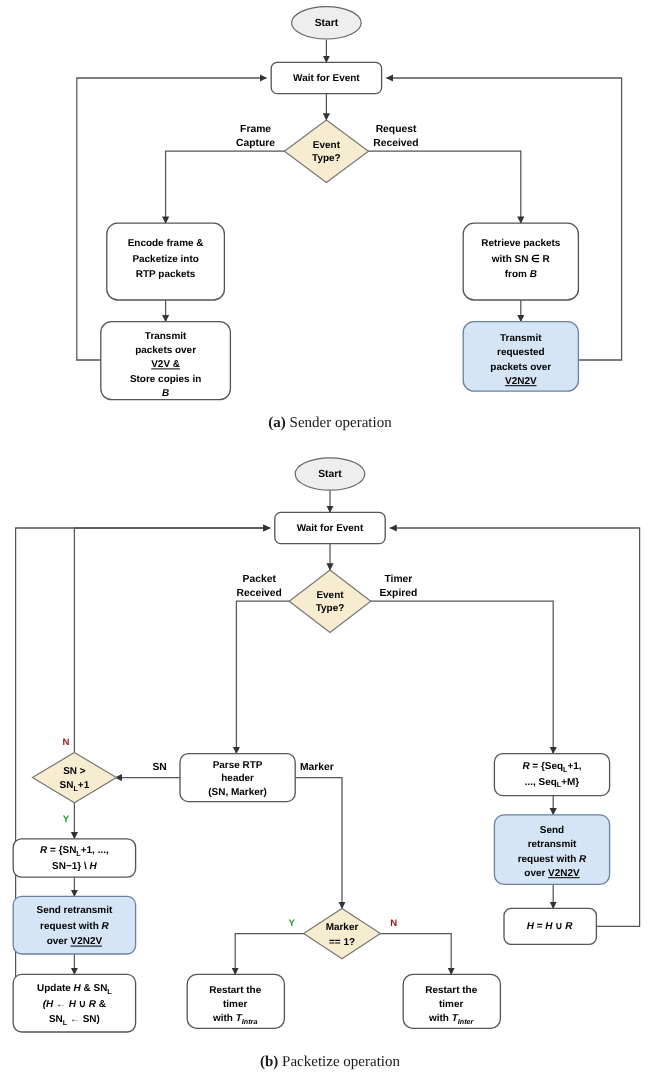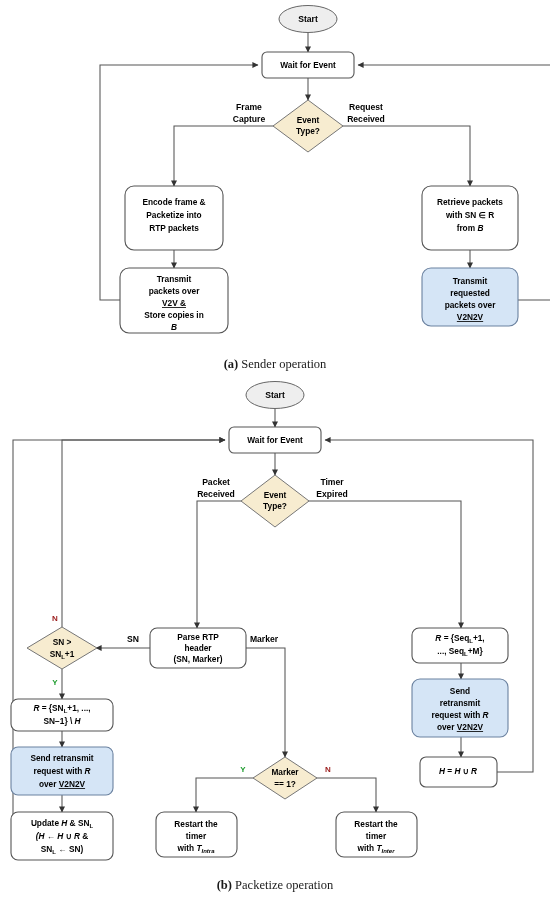--- a/index.html
+++ b/index.html
@@ -1,18 +1,18 @@
 <!DOCTYPE html>
 <html><head>
 <meta charset="utf-8">
 <style>
   html,body{margin:0;padding:0;background:#ffffff;}
   body{width:550px;height:903px;overflow:hidden;
        font-family:"Liberation Sans", sans-serif;}
-  .figure{position:relative;width:502px;padding-left:36px;}
+  .figure{position:relative;width:502px;}
   svg{display:block;}
   .nodeText{font-family:"Liberation Sans", sans-serif;font-weight:bold;
             font-size:8.3px;fill:#000;text-anchor:middle;dominant-baseline:middle;}
   .edgeLabel{font-family:"Liberation Sans", sans-serif;font-weight:bold;
              font-size:8.6px;fill:#000;text-anchor:middle;}
   .yesLbl{font-family:"Liberation Sans", sans-serif;font-weight:bold;
           font-size:8px;fill:#1f9d2f;text-anchor:middle;}
   .noLbl{font-family:"Liberation Sans", sans-serif;font-weight:bold;
          font-size:8px;fill:#9b1b1b;text-anchor:middle;}
   .startText{font-family:"Liberation Sans", sans-serif;font-weight:bold;
@@ -104,21 +104,21 @@
       <rect x="386" y="268" width="96" height="58" rx="9" ry="9" fill="#d5e5f6" stroke="#6b82a0" stroke-width="1.1"></rect>
       <text class="nodeText" x="434" y="282">Transmit</text>
       <text class="nodeText" x="434" y="294">requested</text>
       <text class="nodeText" x="434" y="306">packets over</text>
       <text class="nodeText" x="434" y="318">
         <tspan text-decoration="underline">V2N2V</tspan>
       </text>
     </g>
   </svg>
 
-  <div class="capwrap" style="top:354px;">
+  <div class="capwrap" style="top:343px;">
     <span class="caption"><b>(a)</b><span> Sender operation</span></span>
   </div>
 
   <svg width="550" height="502" viewBox="0 0 550 502" style="position:absolute;top:376px;left:0;">
     <defs>
       <marker id="ah2" markerWidth="7" markerHeight="7" refX="5.6" refY="3" orient="auto" markerUnits="userSpaceOnUse">
         <path d="M0,0 L6,3 L0,6 z" fill="#333"></path>
       </marker>
     </defs>
 

